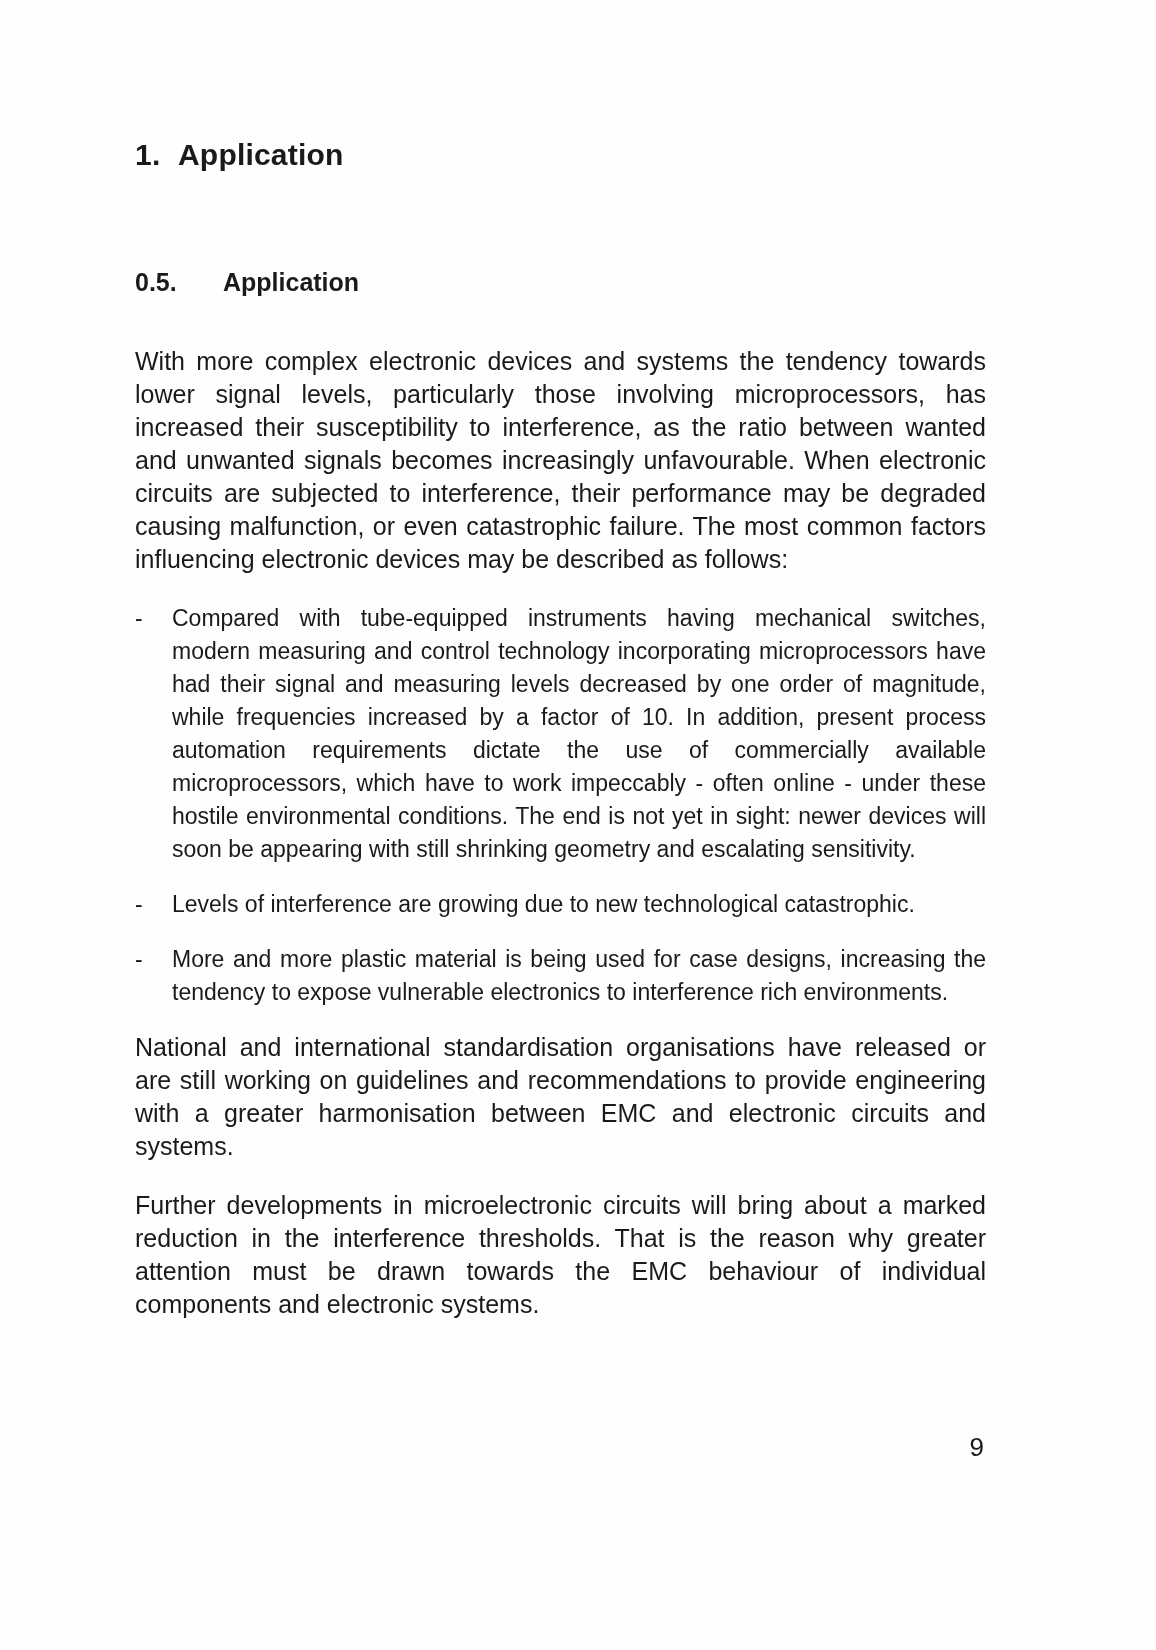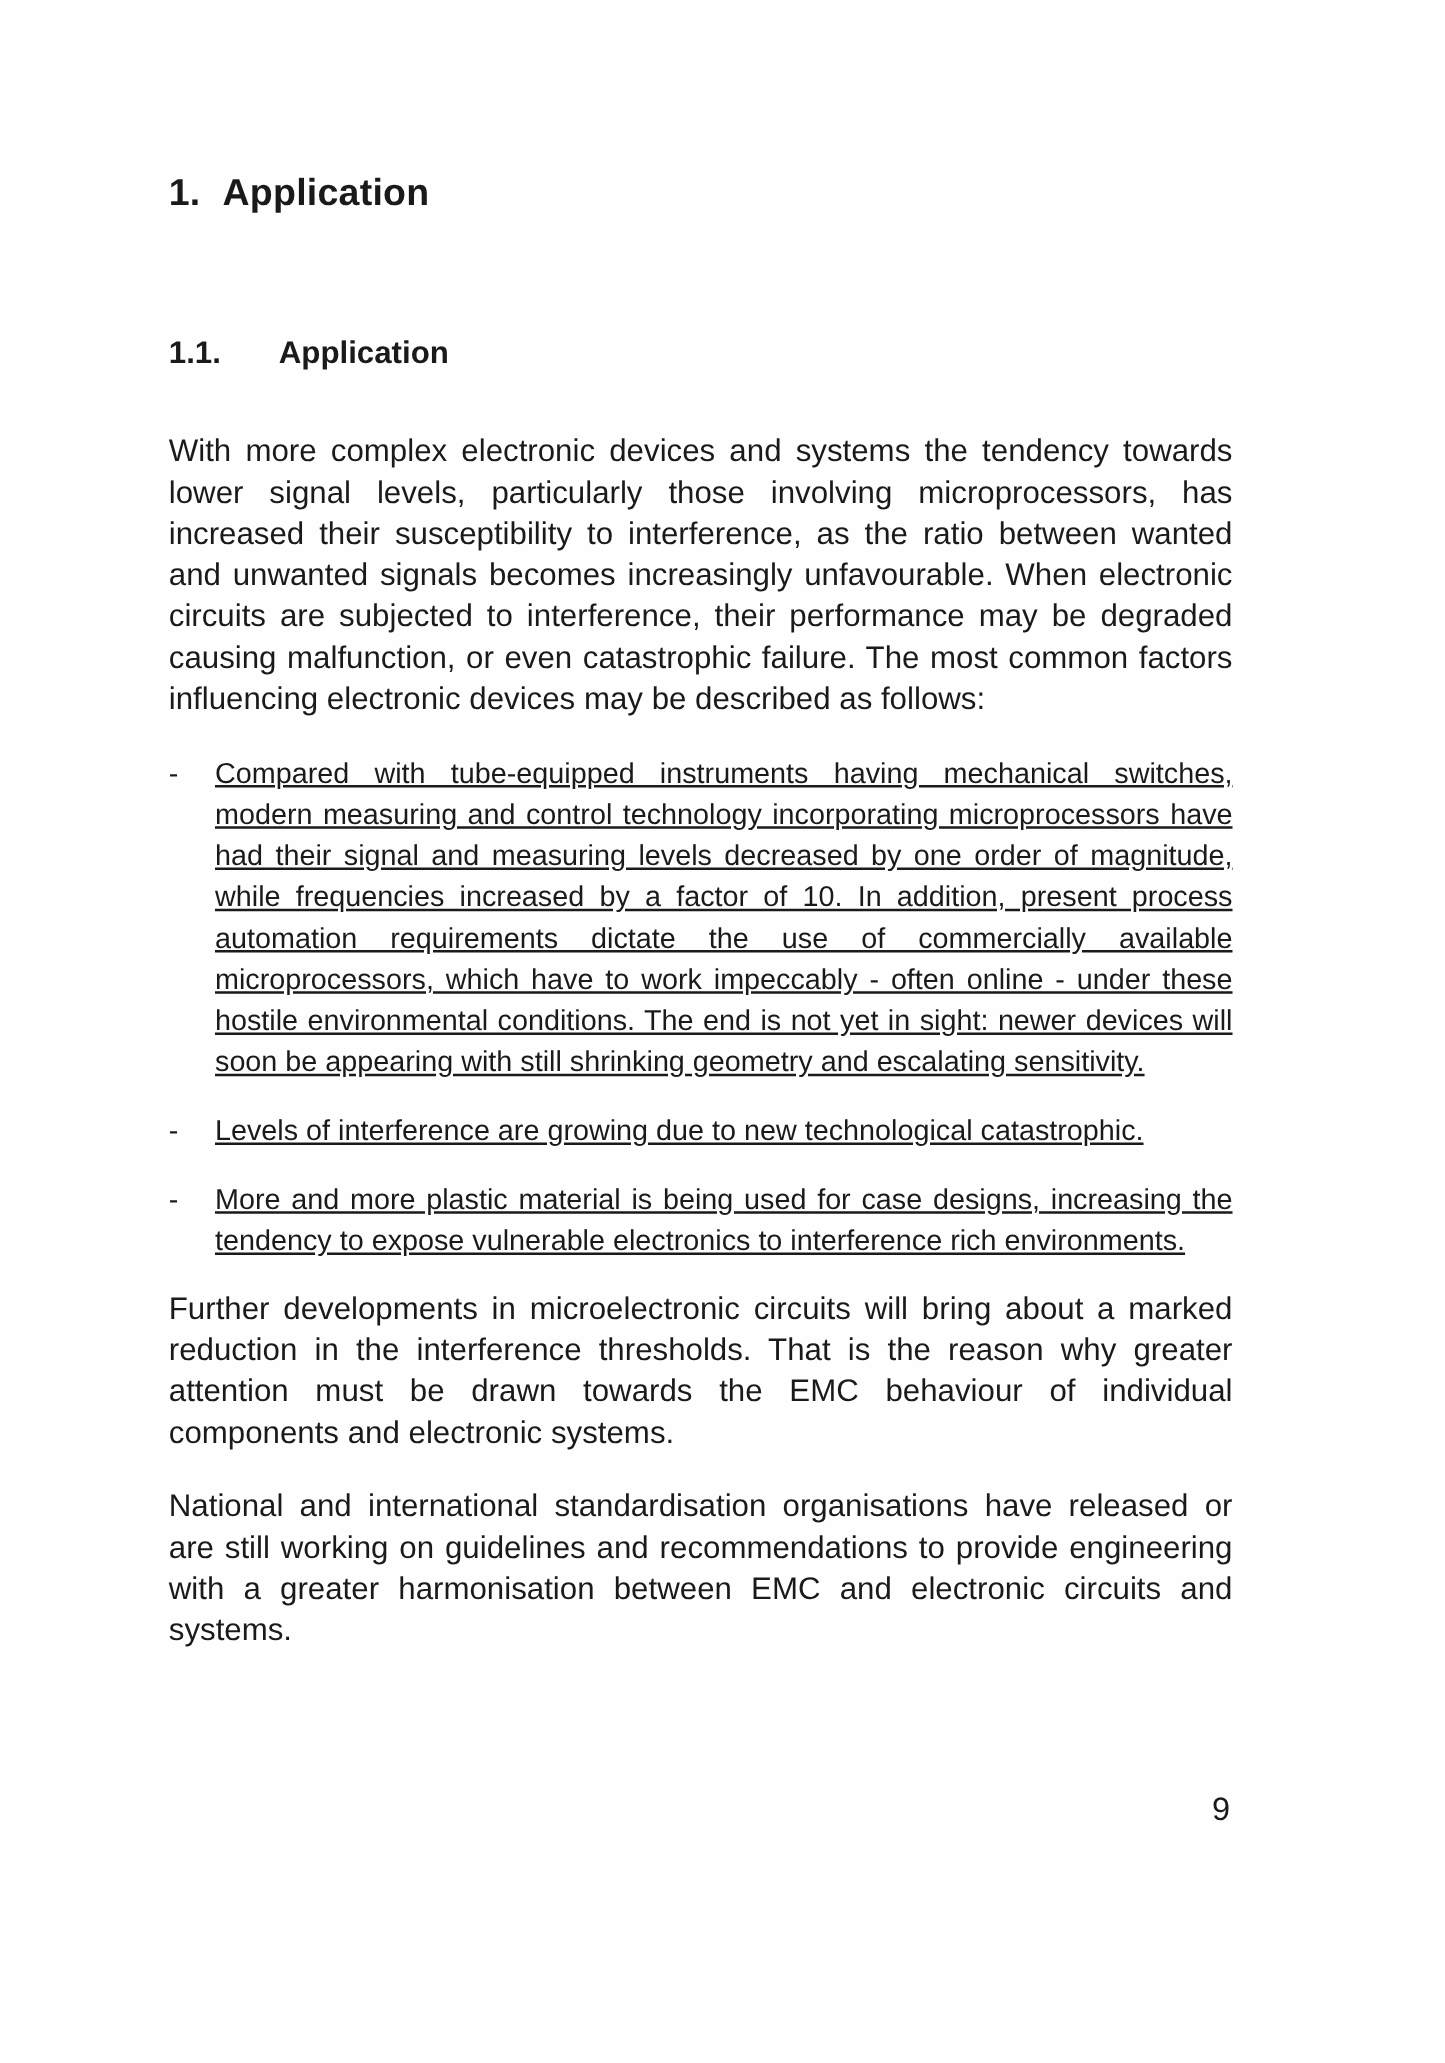--- a/index.html
+++ b/index.html
@@ -67,21 +67,20 @@
     line-height: 33px;
     margin-bottom: 22px;
   }
   .bullet-item .marker {
     flex: 0 0 37px;
     text-align: left;
   }
   .bullet-item .btext {
     flex: 1 1 auto;
     text-align: justify;
-    text-decoration: underline;
   }
 
   .par-block {
     margin-top: 10px;
   }
 
   .page-number {
     position: absolute;
     right: 172px;
     top: 1432px;
@@ -94,21 +93,21 @@
 
 <div class="page">
   <div class="content">
 
     <div class="section-heading">
       <span class="num">1.</span>
       <span class="ttl">Application</span>
     </div>
 
     <div class="subsection-heading">
-      <span class="num">1.1.</span>
+      <span class="num">0.5.</span>
       <span class="ttl">Application</span>
     </div>
 
     <p class="body-par">With more complex electronic devices and systems the tendency towards lower signal levels, particularly those involving microprocessors, has increased their susceptibility to interference, as the ratio between wanted and unwanted signals becomes increasingly unfavourable. When electronic circuits are subjected to interference, their performance may be degraded causing malfunction, or even catastrophic failure. The most common factors influencing electronic devices may be described as follows:</p>
 
     <div class="bullet-list">
 
       <div class="bullet-item">
         <span class="marker">-</span>
         <span class="btext">Compared with tube-equipped instruments having mechanical switches, modern measuring and control technology incorporating microprocessors have had their signal and measuring levels decreased by one order of magnitude, while frequencies increased by a factor of 10. In addition, present process automation requirements dictate the use of commercially  available microprocessors, which have to work impeccably - often online - under these hostile environmental conditions. The end is not yet in sight: newer devices will soon be appearing with still shrinking geometry and escalating sensitivity.</span>
@@ -120,20 +119,20 @@
       </div>
 
       <div class="bullet-item">
         <span class="marker">-</span>
         <span class="btext">More and more plastic material is being used for case designs, increasing the tendency to expose vulnerable electronics to interference rich environments.</span>
       </div>
 
     </div>
 
     <div class="par-block">
+      <p class="body-par">National and international standardisation organisations have released or are still working on guidelines and recommendations to provide engineering with a greater harmonisation between EMC and electronic circuits and systems.</p>
       <p class="body-par">Further developments in microelectronic circuits will bring about a marked reduction in the interference thresholds. That is the reason why greater attention must be drawn towards the EMC behaviour of individual components and electronic systems.</p>
-      <p class="body-par">National and international standardisation organisations have released or are still working on guidelines and recommendations to provide engineering with a greater harmonisation between EMC and electronic circuits and systems.</p>
     </div>
 
   </div>
 
   <div class="page-number">9</div>
 </div>
 
 </body></html>

